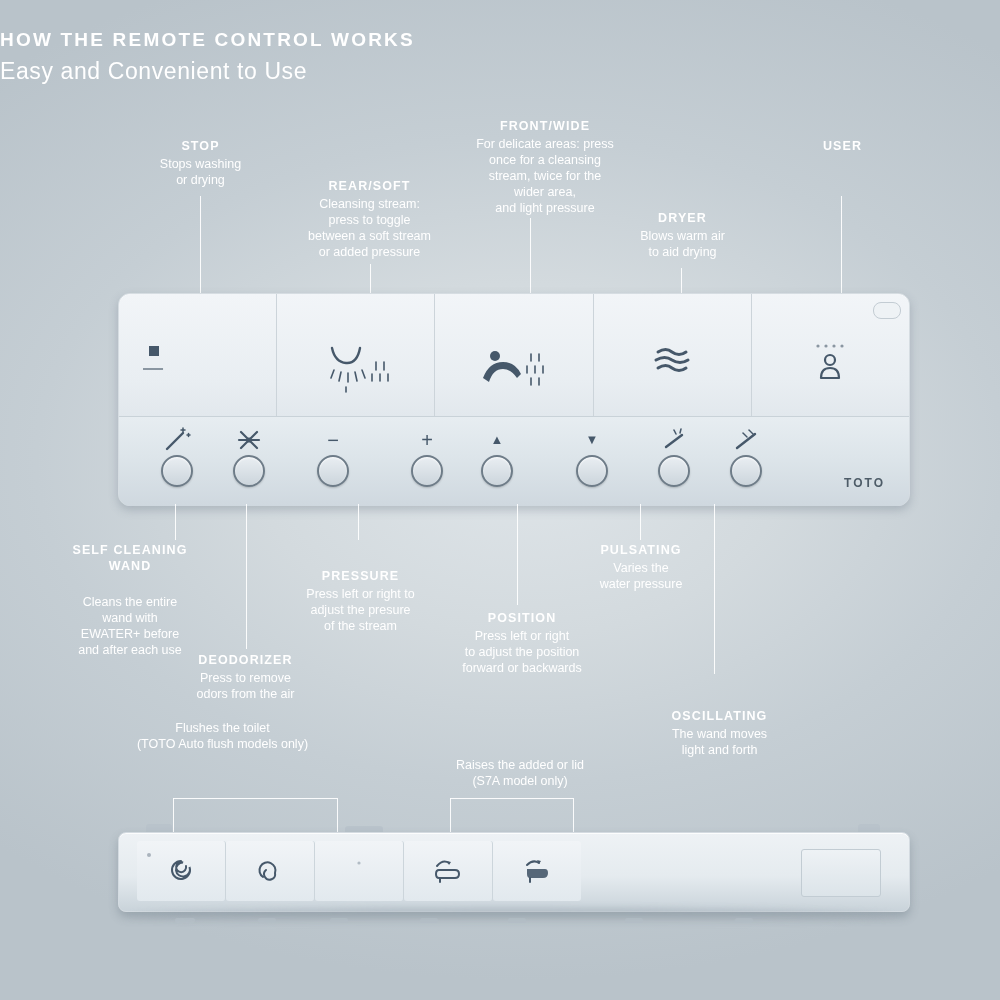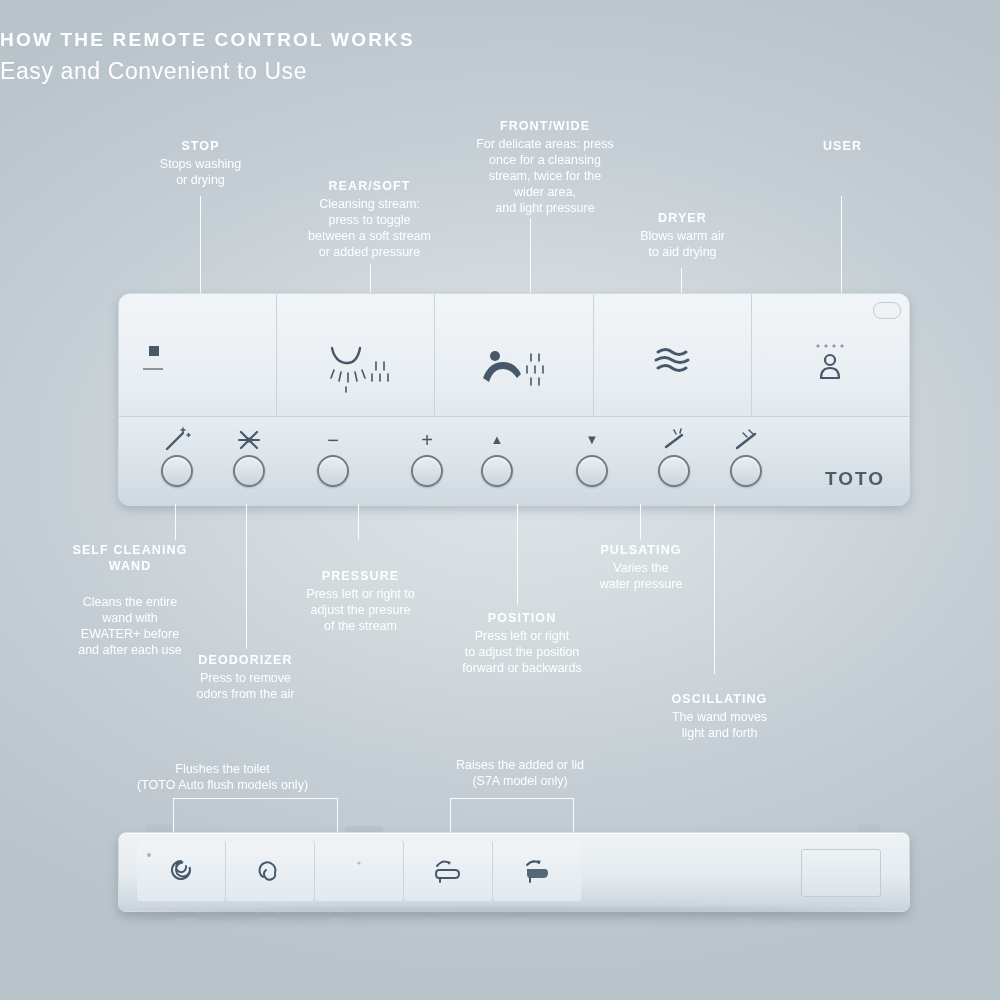--- a/index.html
+++ b/index.html
@@ -59,21 +59,21 @@
   .bkey{position:absolute;top:10px;width:60px;text-align:center;}
   .bkey .bglyph{display:block;height:26px;color:#46586a;font-size:15px;line-height:26px;}
   .knob{
     width:28px;height:28px;border-radius:50%;margin:2px auto 0;
     background:linear-gradient(180deg,#e9eef2,#ccd5dc);
     border:2.2px solid #6e7c88;
     box-shadow:inset 0 1px 2px rgba(255,255,255,.8),0 1px 2px rgba(0,0,0,.18);
   }
   #toto{
     position:absolute;right:24px;bottom:16px;color:#4e5c68;
-    font-size:19px;letter-spacing:2px;font-weight:bold;
+    font-size:12px;letter-spacing:2px;font-weight:bold;
   }
   #userTab{
     position:absolute;right:8px;top:8px;width:26px;height:15px;border-radius:8px;
     border:1px solid #c3ccd3;background:#eef2f5;
   }
 
   
   #remote2{
     position:absolute;left:118px;top:832px;width:790px;height:78px;
     border-radius:8px;
@@ -345,27 +345,27 @@
   </div>
 
   <div class="lead vline" style="left:640px;top:504px;height:36px;"></div>
   <div class="cap" style="left:565px;top:542px;width:152px;">
     <span class="h">PULSATING</span>
     <span class="b" style="white-space:pre-line;">Varies the
 water pressure</span>
   </div>
 
   <div class="lead vline" style="left:714px;top:504px;height:170px;"></div>
-  <div class="cap" style="left:642px;top:691px;width:155px;">
+  <div class="cap" style="left:642px;top:708px;width:155px;">
     <span class="h">OSCILLATING</span>
     <span class="b" style="white-space:pre-line;">The wand moves
 light and forth</span>
   </div>
 
-  <div class="cap" style="left:100px;top:761px;width:245px;">
+  <div class="cap" style="left:100px;top:720px;width:245px;">
     <span class="b" style="white-space:pre-line;">Flushes the toilet
 (TOTO Auto flush models only)</span>
   </div>
   <div class="lead hline" style="left:173px;top:798px;width:164px;"></div>
   <div class="lead vline" style="left:173px;top:798px;height:36px;"></div>
   <div class="lead vline" style="left:337px;top:798px;height:36px;"></div>
 
   <div class="cap" style="left:420px;top:757px;width:200px;">
     <span class="b" style="white-space:pre-line;">Raises the added or lid
 (S7A model only)</span>

